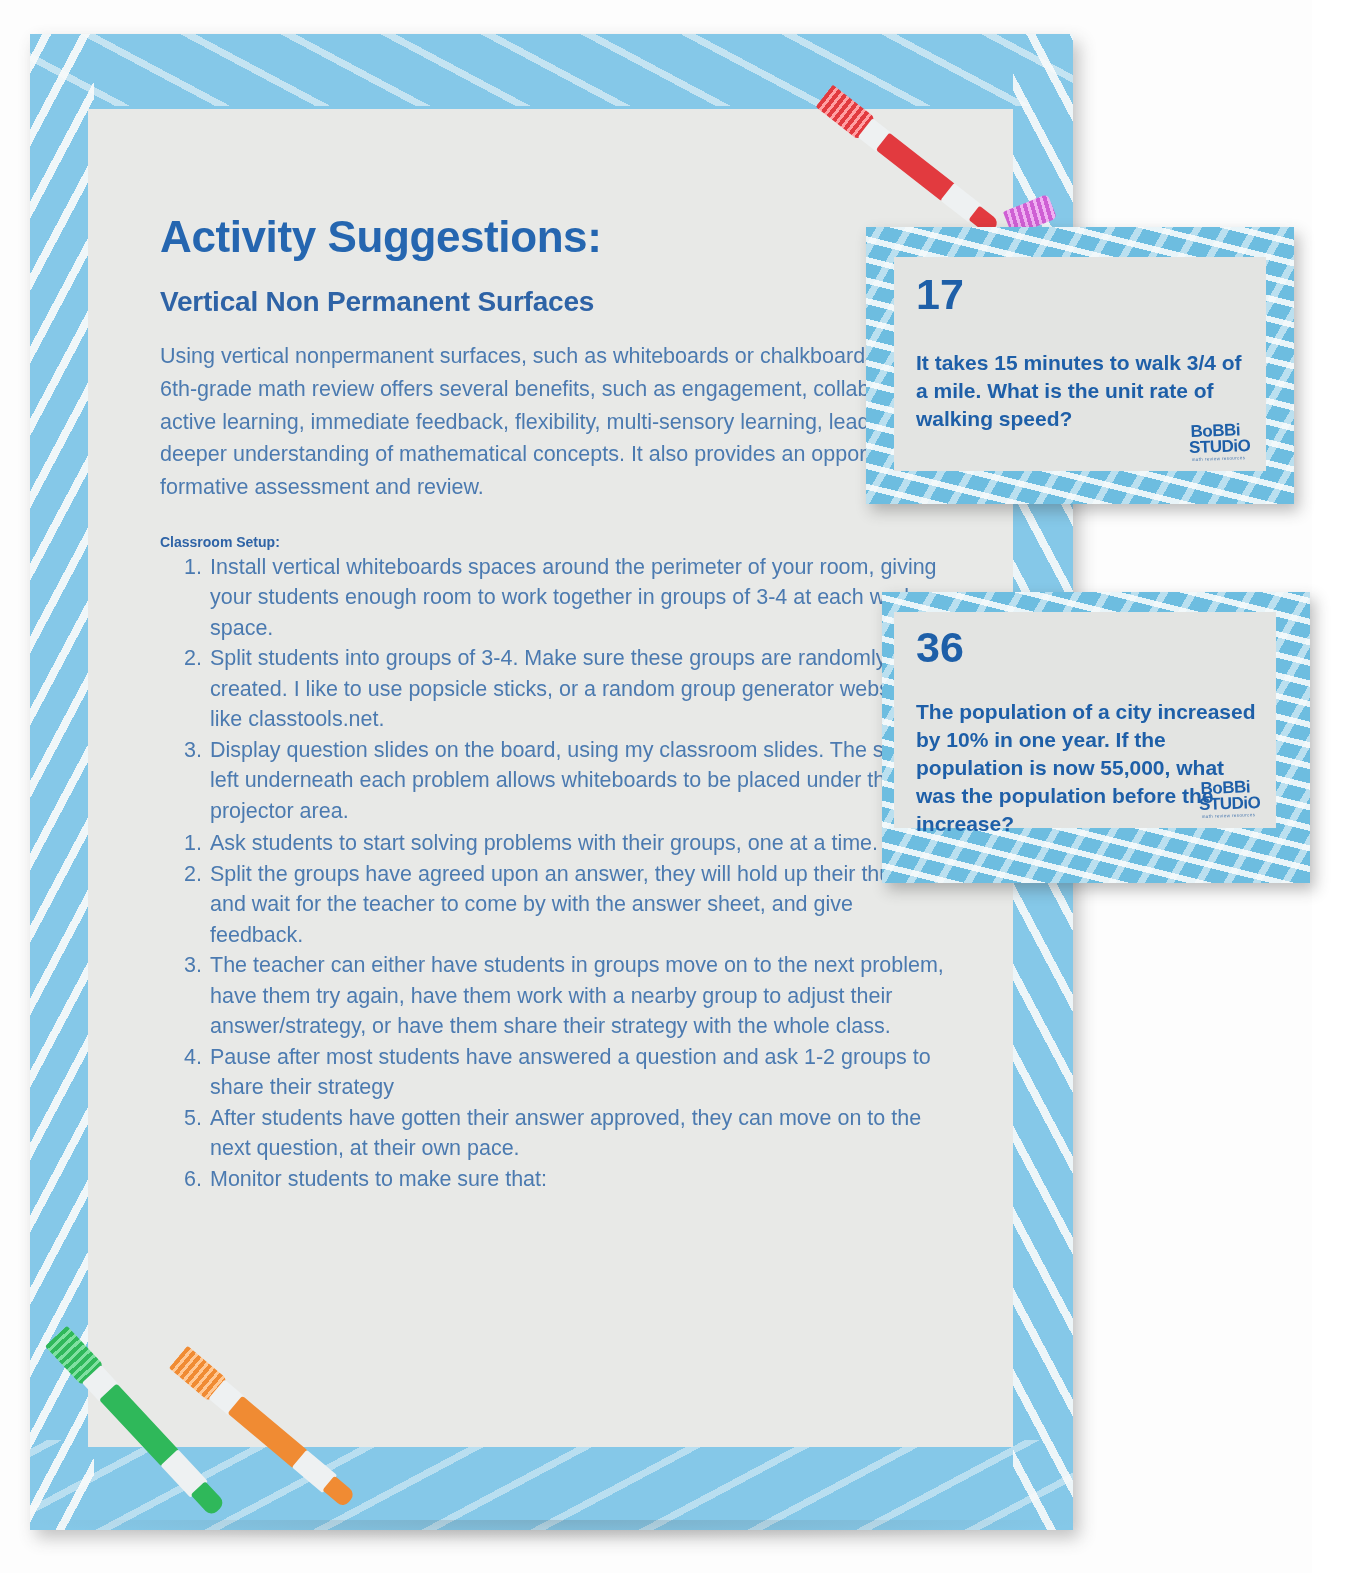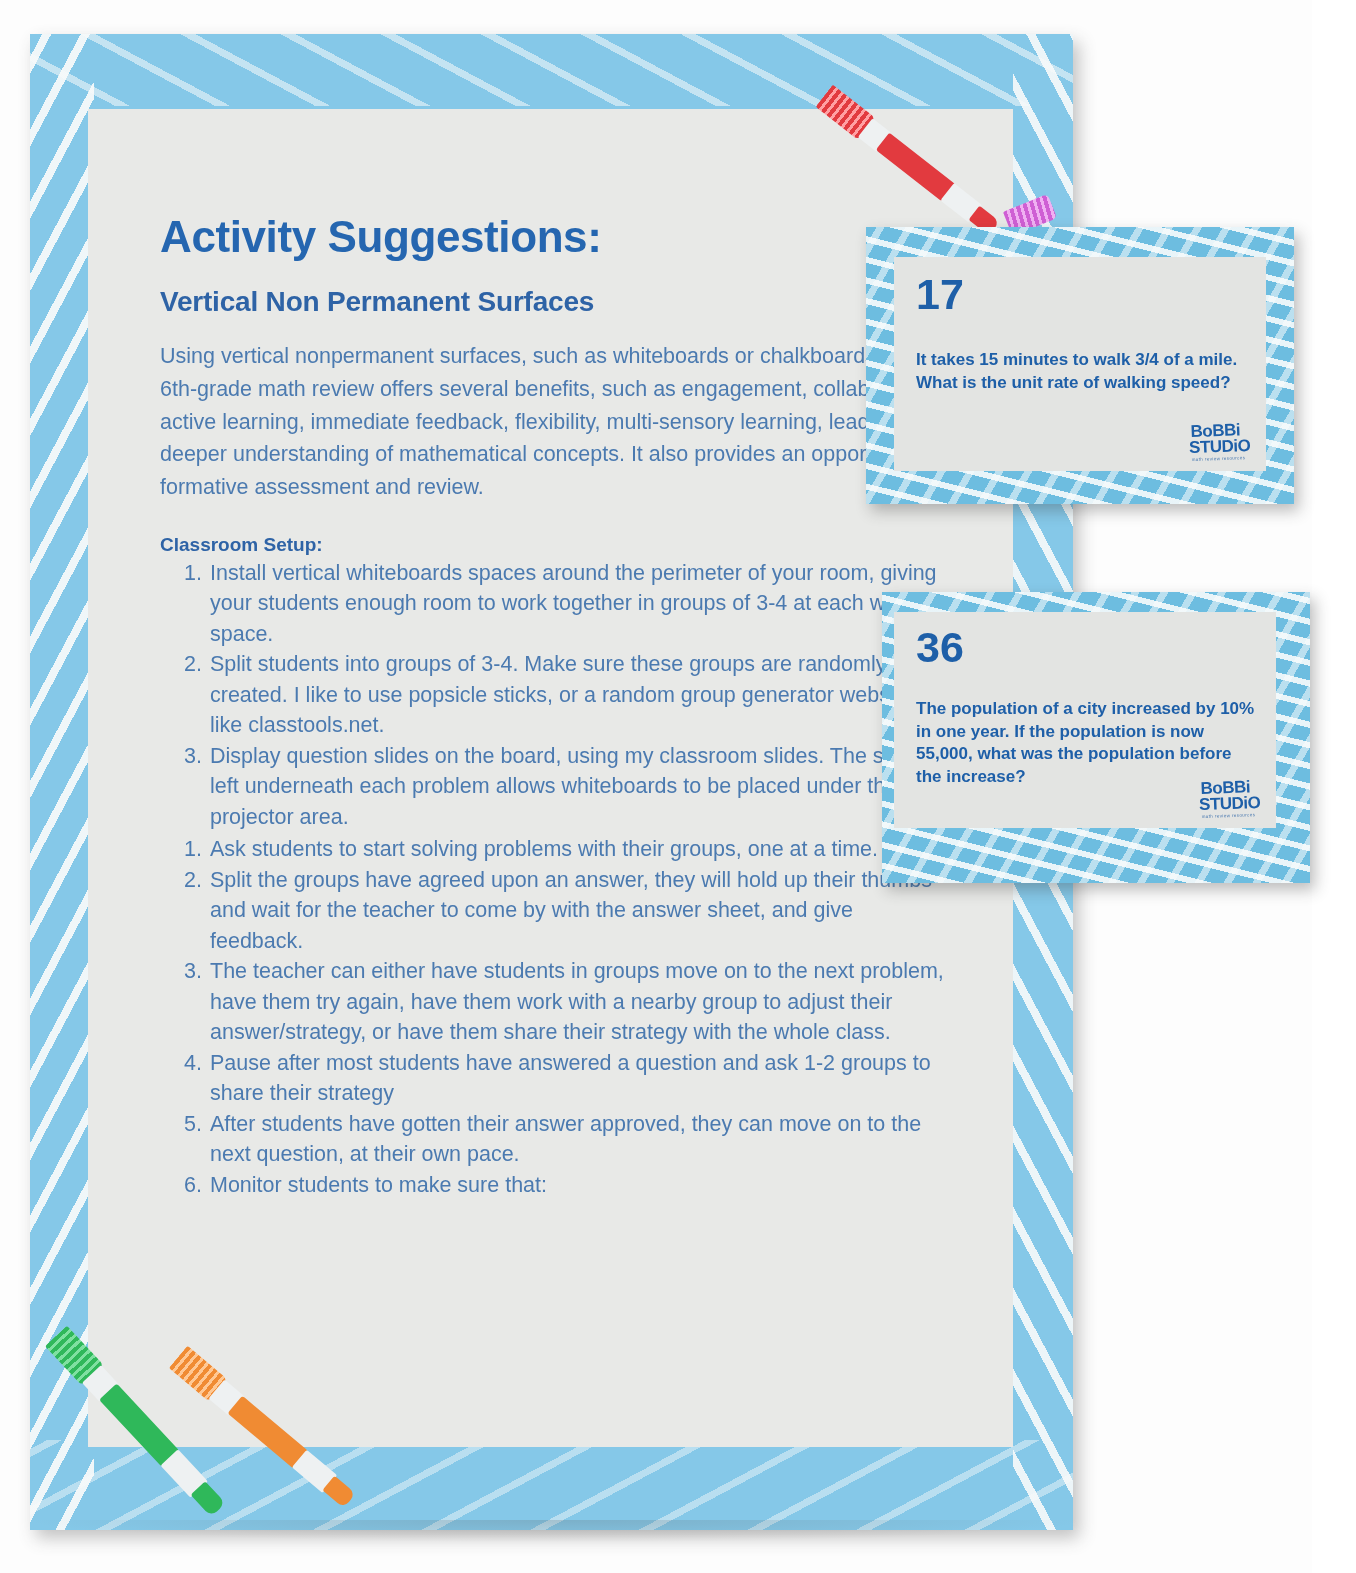--- a/index.html
+++ b/index.html
@@ -111,21 +111,21 @@
   p.intro {
     margin: 22px 0 0 0;
     font-size: 21.5px;
     line-height: 1.52;
     color: #4b7ab0;
     font-weight: 400;
   }
 
   h3.section-head {
     margin: 30px 0 0 0;
-    font-size: 19px;
+    font-size: 14px;
     font-weight: 700;
     color: #2e63a6;
   }
   h3.section-head.tight { margin-top: 18px; }
 
   ol.steps {
     margin: 2px 0 0 0;
     padding-left: 48px;
     font-size: 21.5px;
     line-height: 1.42;
@@ -167,21 +167,21 @@
     position: absolute;
     background: #e3e4e2;
   }
   .card-num {
     font-size: 43px;
     font-weight: 700;
     color: #1e5fa8;
     line-height: 1;
   }
   .card-q {
-    font-size: 17px;
+    font-size: 21px;
     font-weight: 700;
     line-height: 1.33;
     color: #1e5fa8;
   }
 
   
   .logo {
     position: absolute;
     right: 16px;
     bottom: 10px;

